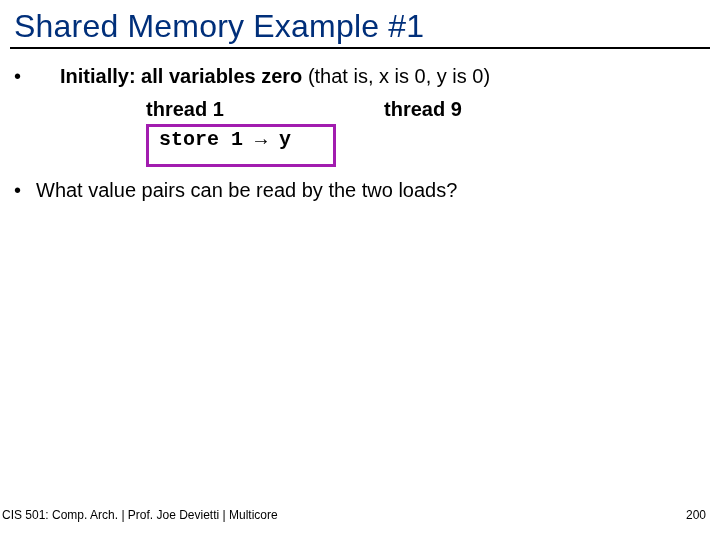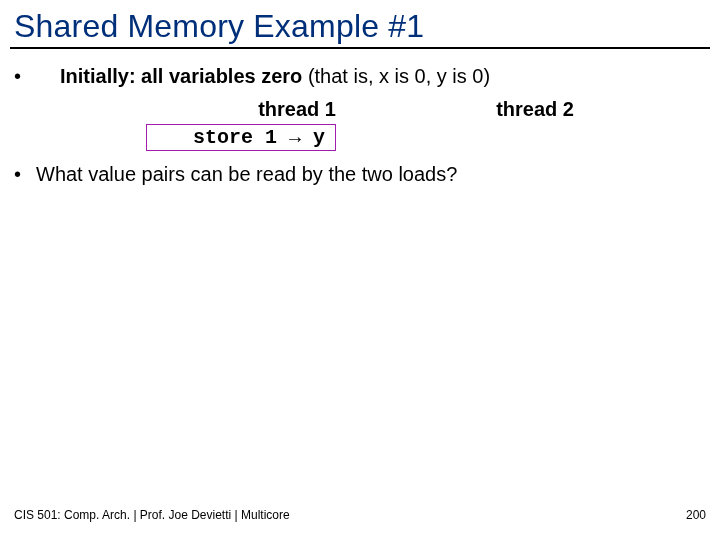--- a/index.html
+++ b/index.html
@@ -45,39 +45,38 @@
     display: flex;
     justify-content: center;
     gap: 48px;
     margin: 4px 0 10px 0;
   }
   .thread {
     text-align: left;
     min-width: 190px;
   }
   .thread-title {
-    text-align: right;
+    text-align: left;
     font-weight: bold;
     font-size: 20px;
     margin-bottom: 1px;
   }
   .thread-box {
-    border: 1px solid #a21caf;
-    padding: 0px 10px 0px 10px;
+    border: 3px solid #a21caf;
+    padding: 0px 10px 12px 10px;
     font-family: "Courier New", Courier, monospace;
     font-weight: bold;
     font-size: 20px;
     line-height: 1.25;
     white-space: nowrap;
-    text-align: right;
   }
   .footer {
     position: absolute;
     bottom: 18px;
-    left: 14px;
+    left: 2px;
     right: 14px;
     display: flex;
     justify-content: space-between;
     font-size: 12px;
     color: #000;
   }
 </style>
 </head>
 <body>
 
@@ -94,21 +93,21 @@
   </div>
 
   <div class="threads">
     <div class="thread">
       <div class="thread-title">thread 1</div>
       <div class="thread-box">
         <div>store 1 → y</div>
       </div>
     </div>
     <div class="thread">
-      <div class="thread-title">thread 2</div>
+      <div class="thread-title">thread 9</div>
     </div>
   </div>
 
   <div class="bullet">
     <div class="bullet-dot">•</div>
     <div class="bullet-text">What value pairs can be read by the two loads?</div>
   </div>
 
 </div>
 

